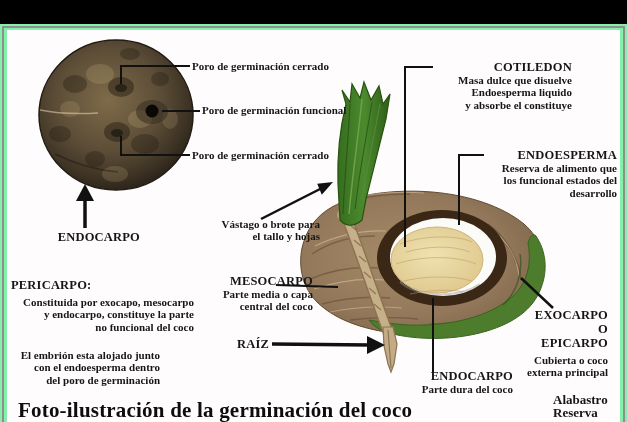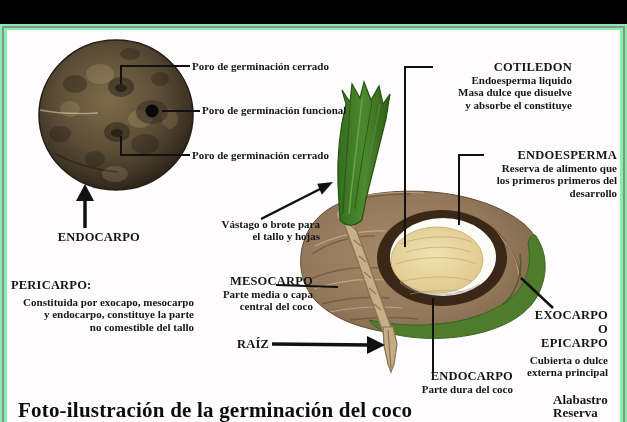--- a/index.html
+++ b/index.html
@@ -167,21 +167,26 @@
   <div class="lbl" style="left:192px;top:36px">Poro de germinación cerrado</div>
   <div class="lbl" style="left:202px;top:80px">Poro de germinación funcional</div>
   <div class="lbl" style="left:192px;top:125px">Poro de germinación cerrado</div>
 
   <div class="lbl hd ctr" style="left:30px;top:206px;width:110px">ENDOCARPO</div>
 
   <div class="lbl hd" style="left:11px;top:254px">PERICARPO:</div>
   <div class="lbl ctr" style="left:12px;top:272px;width:182px">
     <div>Constituida por exocapo, mesocarpo</div>
     <div>y endocarpo, constituye la parte</div>
-    <div>no comestible del tallo</div>
+    <div>no funcional del coco</div>
+  </div>
+  <div class="lbl ctr" style="left:2px;top:325px;width:158px">
+    <div>El embrión esta alojado junto</div>
+    <div>con el endoesperma dentro</div>
+    <div>del poro de germinación</div>
   </div>
 
   <div class="lbl ctr" style="left:165px;top:194px;width:155px">
     <div>Vástago o brote para</div>
     <div>el tallo y hojas</div>
   </div>
 
   <div class="lbl ctr" style="left:155px;top:250px;width:158px">
     <div class="hd">MESOCARPO</div>
     <div>Parte media o capa</div>
@@ -190,37 +195,37 @@
 
   <div class="lbl hd" style="left:237px;top:313px">RAÍZ</div>
 
   <div class="lbl ctr" style="left:355px;top:345px;width:158px">
     <div class="hd">ENDOCARPO</div>
     <div>Parte dura del coco</div>
   </div>
 
   <div class="lbl ctr" style="left:409px;top:36px;width:163px">
     <div class="hd">COTILEDON</div>
+    <div>Masa dulce que disuelve</div>
     <div>Endoesperma liquido</div>
-    <div>Masa dulce que disuelve</div>
     <div>y absorbe el constituye</div>
   </div>
 
   <div class="lbl ctr" style="left:455px;top:124px;width:162px">
     <div class="hd">ENDOESPERMA</div>
     <div>Reserva de alimento que</div>
-    <div>los primeros primeros del</div>
+    <div>los funcional estados del</div>
     <div>desarrollo</div>
   </div>
 
   <div class="lbl ctr" style="left:468px;top:284px;width:140px">
     <div class="hd">EXOCARPO</div>
     <div class="hd">O</div>
     <div class="hd">EPICARPO</div>
-    <div class="gap">Cubierta o dulce</div>
+    <div class="gap">Cubierta o coco</div>
     <div>externa principal</div>
   </div>
 
   <div class="title">Foto-ilustración de la germinación del coco</div>
 
   <div class="credit">
     <div>Alabastro</div>
     <div>Reserva</div>
     <div>Sehnsucht</div>
   </div>

